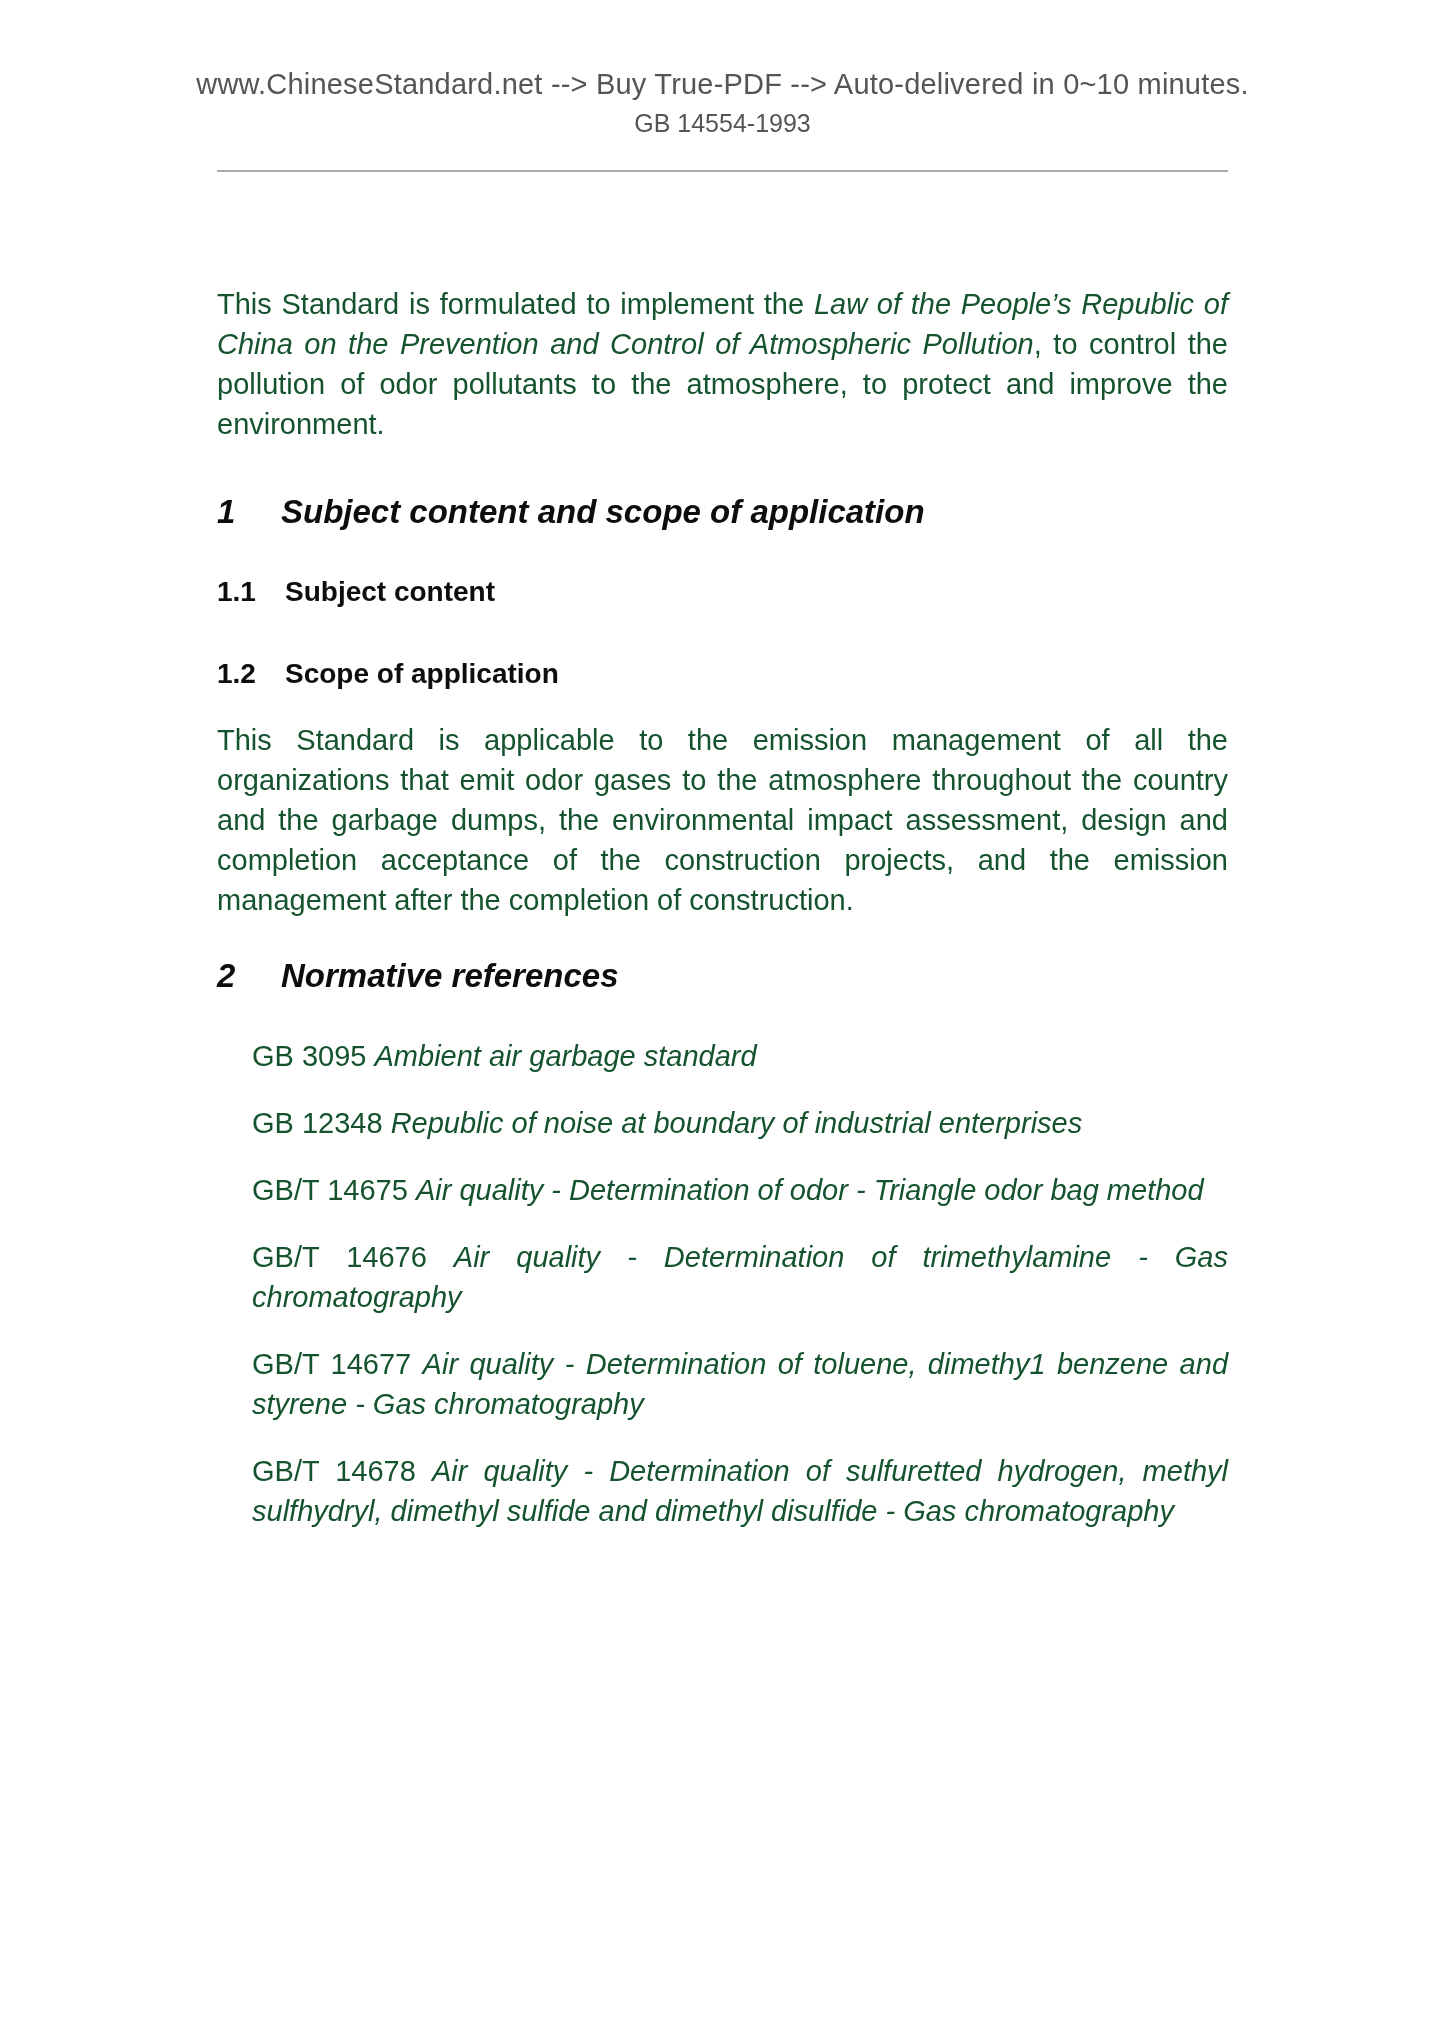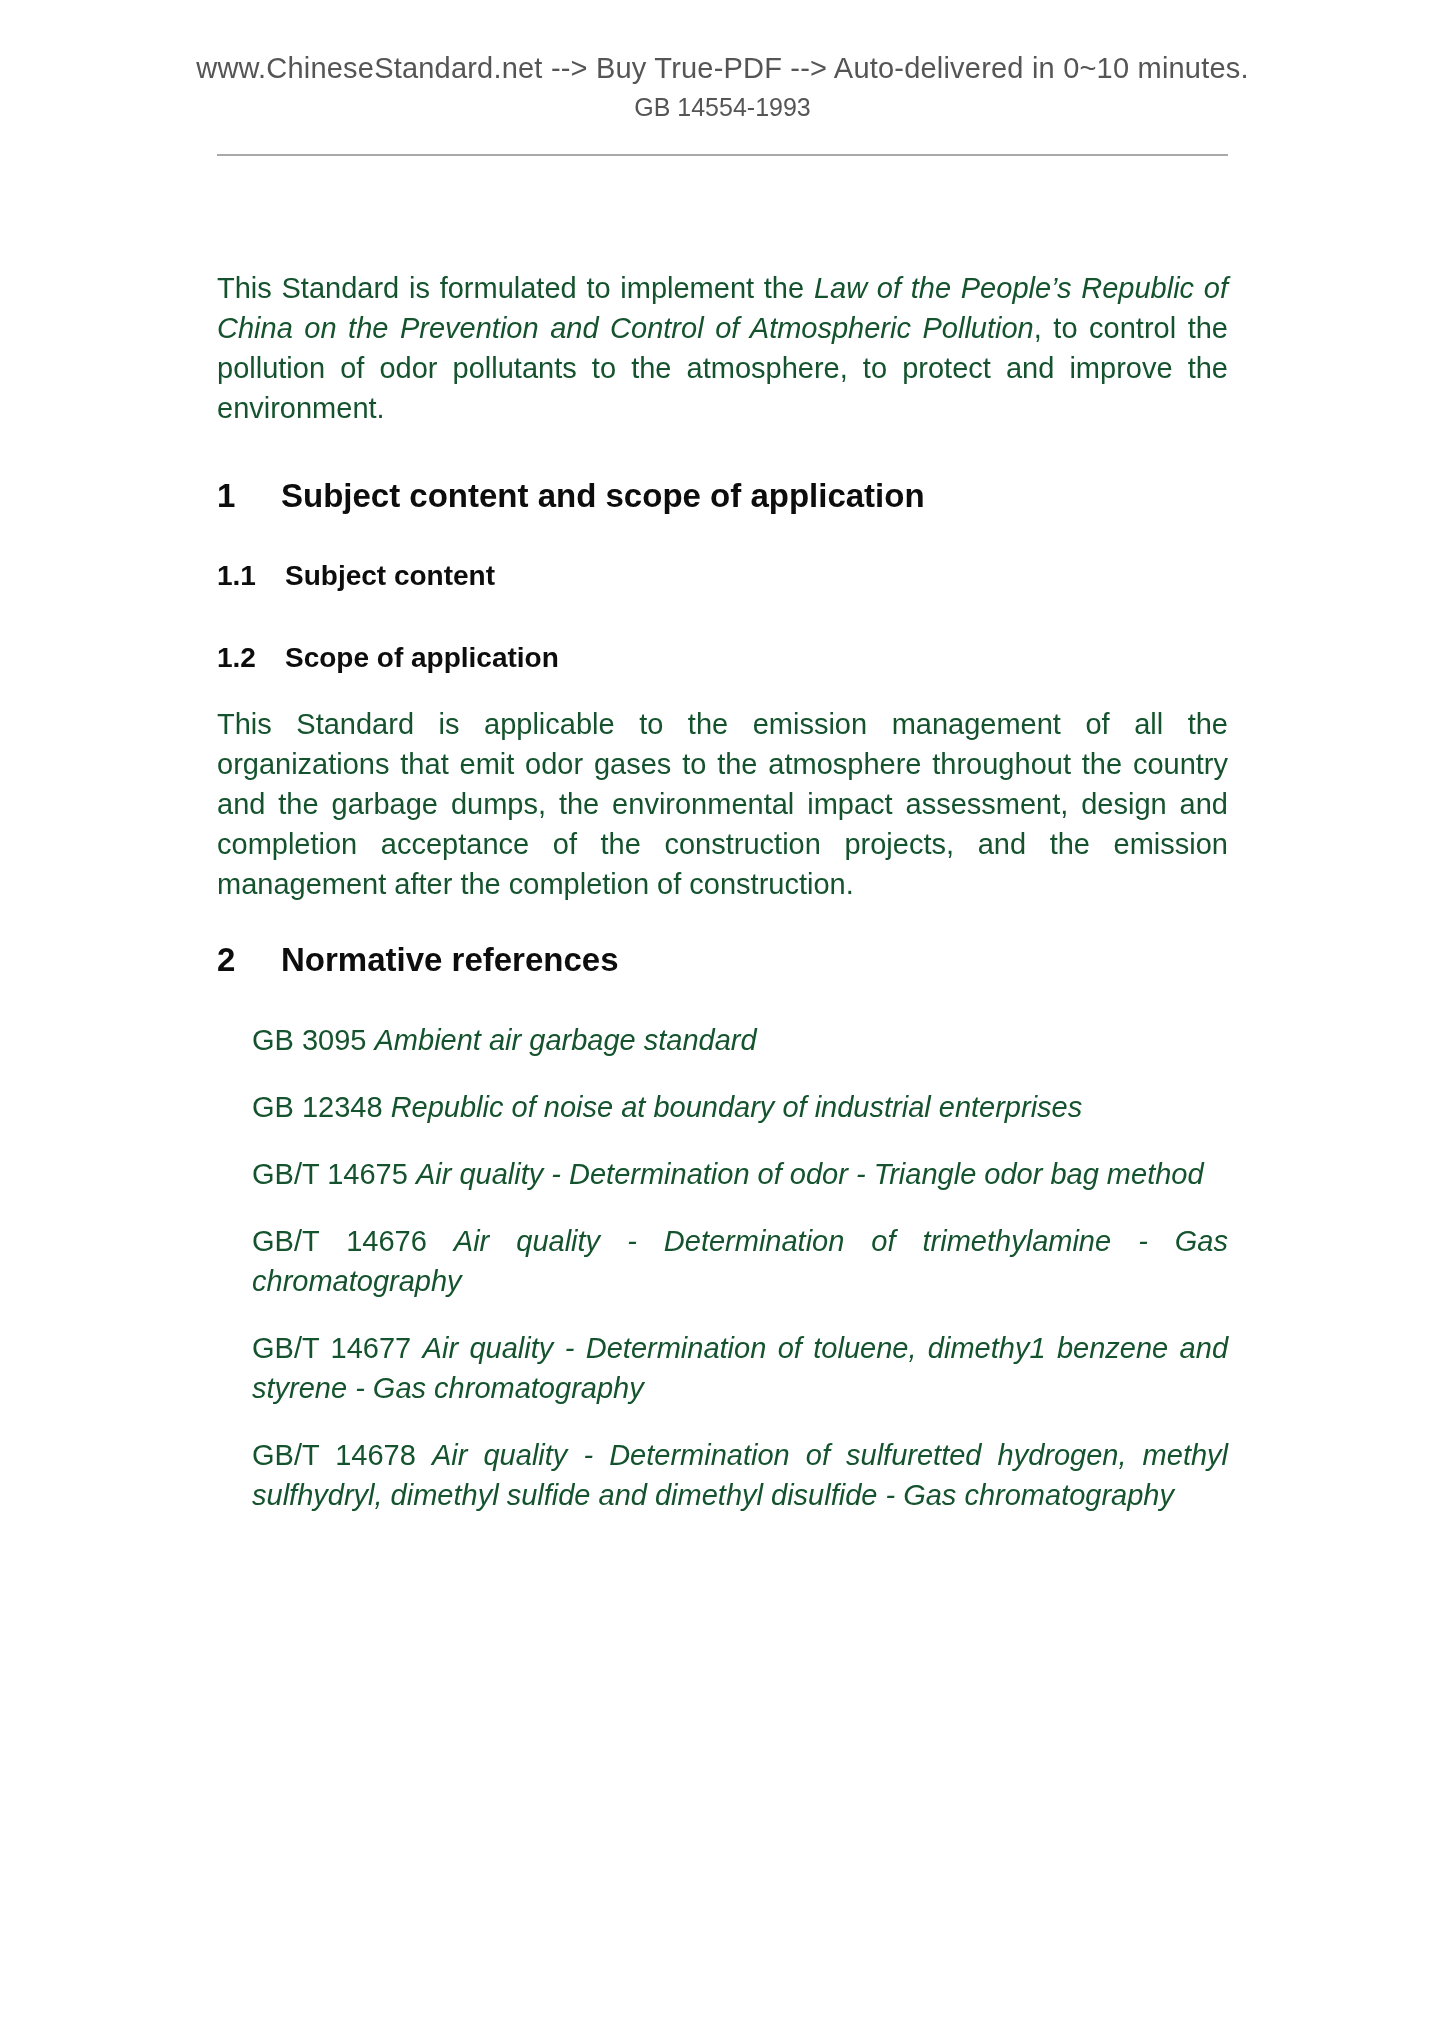--- a/index.html
+++ b/index.html
@@ -6,21 +6,21 @@
   html, body { width: 1445px; height: 2044px; }
   body {
     background: #ffffff;
     font-family: "Liberation Sans", sans-serif;
     color: #111111;
     position: relative;
   }
   .page { position: relative; width: 1445px; height: 2044px; overflow: hidden; }
 
   
-  .header { padding-top: 50px; text-align: center; }
+  .header { padding-top: 50px; text-align: center; margin-top: 16px; }
   .header-line1 {
     font-size: 29px; line-height: 36px; color: #555555; letter-spacing: 0.2px;
   }
   .header-line2 {
     font-size: 25px; line-height: 30px; color: #555555; margin-top: 6px;
   }
   .rule {
     height: 2px; background: #a9a9a9; border: 0;
     margin: 32px 217px 0 217px;
   }
@@ -36,20 +36,21 @@
 
   .body-text {
     font-size: 29px; line-height: 40px;
     text-align: justify; color: #14532d;
   }
   .intro { margin-top: 112px; }
 
   h2.sec {
     font-size: 33px; line-height: 44px; font-weight: bold; color: #0d0d0d;
     text-align: left;
+    font-style: italic;
   }
   .sec-1 { margin-top: 46px; }
   .sec-2 { margin-top: 34px; }
   .sec-num { display: inline-block; min-width: 64px; }
 
   h3.sub {
     font-size: 28px; line-height: 40px; font-weight: bold; color: #0d0d0d;
   }
   .sub-1-1 { margin-top: 38px; }
   .sub-1-2 { margin-top: 42px; }

